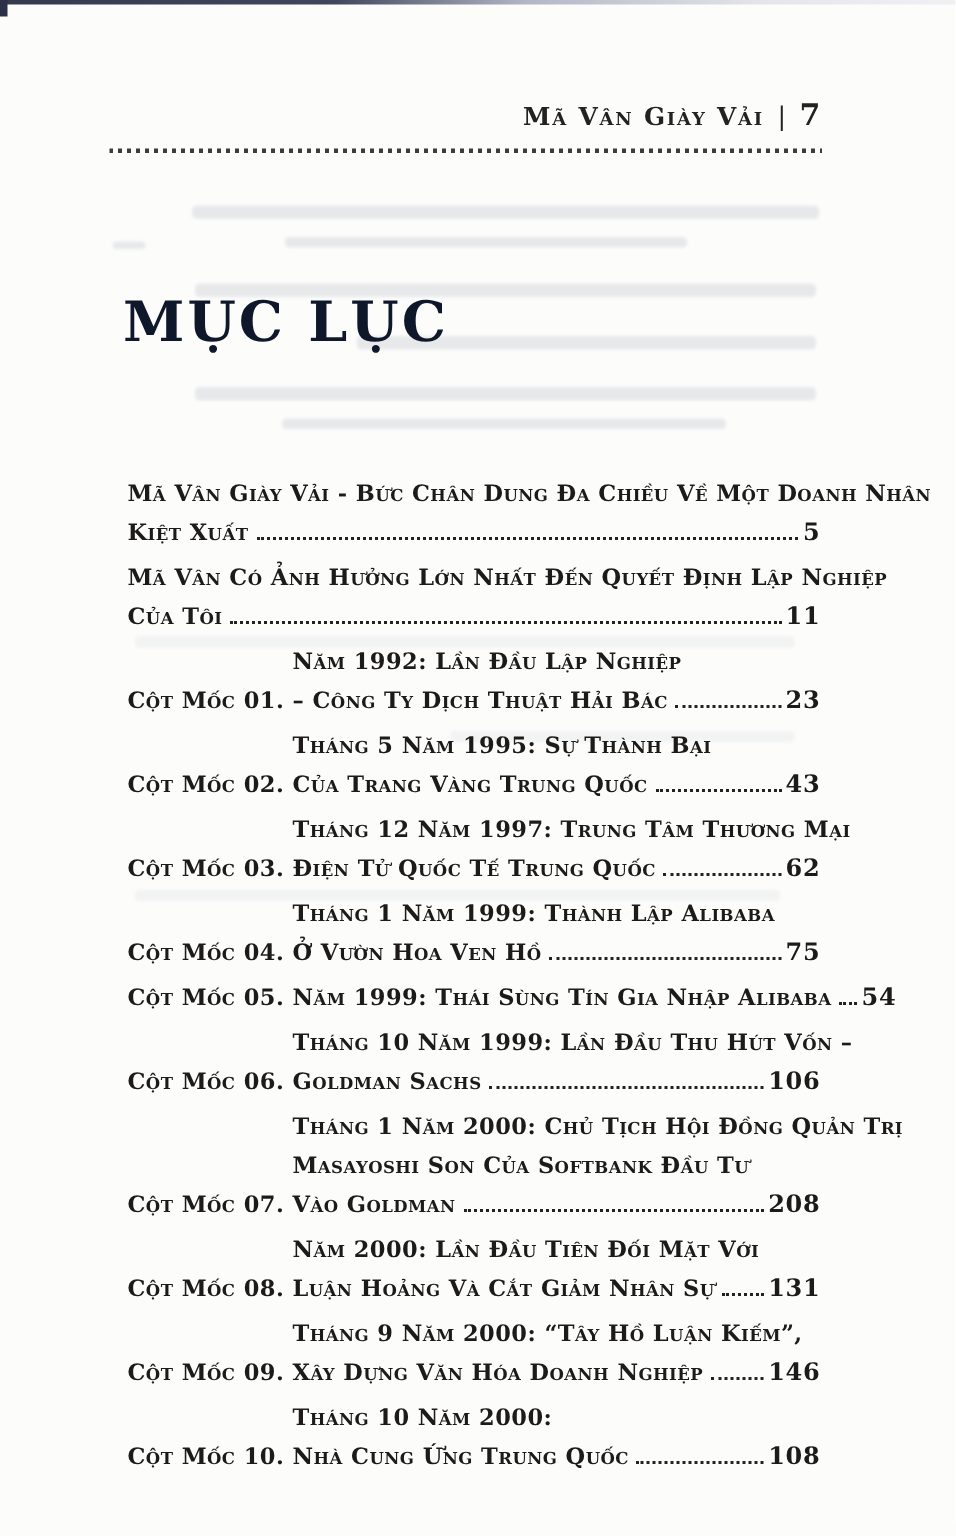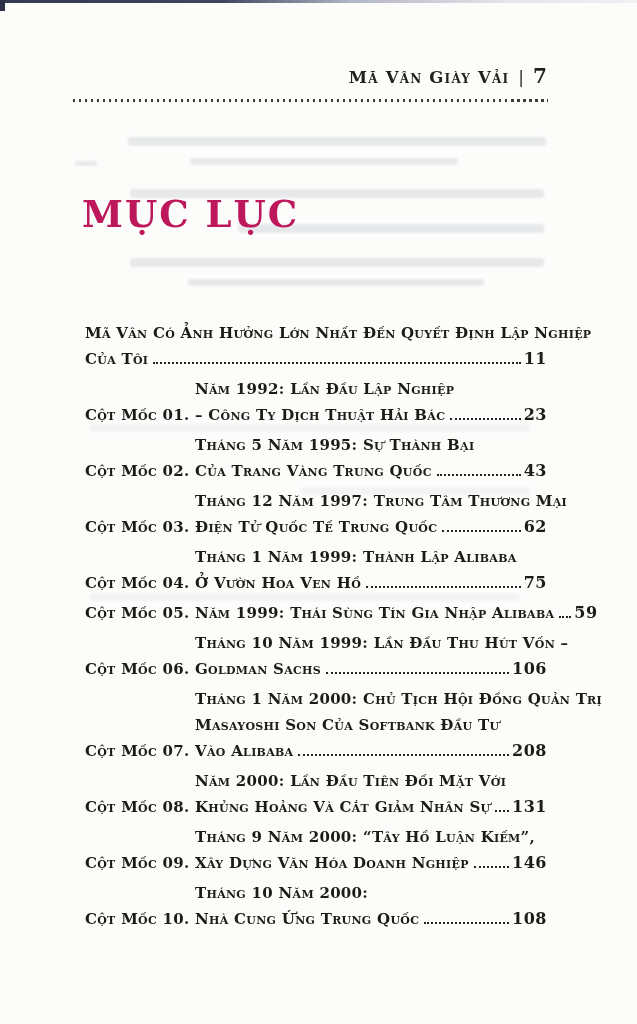--- a/index.html
+++ b/index.html
@@ -18,21 +18,21 @@
   
   .running-head{position:absolute;top:64px;right:90px;display:flex;align-items:baseline;gap:9px;
     font-variant:small-caps;font-weight:700;font-size:16.5px;letter-spacing:1.2px;color:#23221f;}
   .running-head .sep{font-weight:400;font-size:17px;letter-spacing:0;}
   .running-head .pagenum{font-variant:normal;font-size:20px;letter-spacing:0;}
 
   .rule{position:absolute;top:99px;left:73px;right:89px;height:2.5px;
     background:repeating-linear-gradient(90deg,#3d3c39 0 2.5px,transparent 2.5px 6px);}
 
   .title{position:absolute;top:192px;left:82px;margin:0;font-size:37px;font-weight:700;
-    letter-spacing:2px;color:#be185d;}
+    letter-spacing:2px;color:#0f172a;}
 
   
   .toc{position:absolute;top:316px;left:85px;right:90px;font-variant:small-caps;font-weight:700;
     font-size:15px;line-height:26px;letter-spacing:.3px;color:#1c1b18;}
   .entry{margin-bottom:4px;}
   .entry.numbered{display:flex;align-items:flex-end;}
   .entry .label{flex:0 0 110px;width:110px;}
   .entry .content{flex:1 1 auto;min-width:0;}
   .line{display:flex;align-items:baseline;}
   .txt{white-space:nowrap;}
@@ -64,20 +64,28 @@
     <span class="pagenum">7</span>
   </header>
 
   <div class="rule"></div>
 
   <h1 class="title">MỤC LỤC</h1>
 
   <div class="toc">
     <div id="intro-list">
         <div class="entry intro">
+          <div class="line">
+            <span class="txt">Mã Vân Giày Vải - Bức Chân Dung Đa Chiều Về Một Doanh Nhân</span>
+          </div>
+          <div class="line">
+            <span class="txt">Kiệt Xuất</span>
+            <span class="dots"></span>
+            <span class="pg">5</span>
+          </div>
         </div>
         <div class="entry intro">
           <div class="line">
             <span class="txt">Mã Vân Có Ảnh Hưởng Lớn Nhất Đến Quyết Định Lập Nghiệp</span>
           </div>
           <div class="line">
             <span class="txt">Của Tôi</span>
             <span class="dots"></span>
             <span class="pg">11</span>
           </div>
@@ -135,21 +143,21 @@
               <span class="pg">75</span>
             </div>
           </div>
         </div>
         <div class="entry numbered">
           <div class="label">Cột Mốc 05.</div>
           <div class="content">
             <div class="line">
               <span class="txt">Năm 1999: Thái Sùng Tín Gia Nhập Alibaba</span>
               <span class="dots"></span>
-              <span class="pg">59</span>
+              <span class="pg">54</span>
             </div>
           </div>
         </div>
         <div class="entry numbered">
           <div class="label">Cột Mốc 06.</div>
           <div class="content">
             <div class="line">
               <span class="txt">Tháng 10 Năm 1999: Lần Đầu Thu Hút Vốn –</span>
             </div>
             <div class="line">
@@ -162,34 +170,34 @@
         <div class="entry numbered">
           <div class="label">Cột Mốc 07.</div>
           <div class="content">
             <div class="line">
               <span class="txt">Tháng 1 Năm 2000: Chủ Tịch Hội Đồng Quản Trị</span>
             </div>
             <div class="line">
               <span class="txt">Masayoshi Son Của Softbank Đầu Tư</span>
             </div>
             <div class="line">
-              <span class="txt">Vào Alibaba</span>
+              <span class="txt">Vào Goldman</span>
               <span class="dots"></span>
               <span class="pg">208</span>
             </div>
           </div>
         </div>
         <div class="entry numbered">
           <div class="label">Cột Mốc 08.</div>
           <div class="content">
             <div class="line">
               <span class="txt">Năm 2000: Lần Đầu Tiên Đối Mặt Với</span>
             </div>
             <div class="line">
-              <span class="txt">Khủng Hoảng Và Cắt Giảm Nhân Sự</span>
+              <span class="txt">Luận Hoảng Và Cắt Giảm Nhân Sự</span>
               <span class="dots"></span>
               <span class="pg">131</span>
             </div>
           </div>
         </div>
         <div class="entry numbered">
           <div class="label">Cột Mốc 09.</div>
           <div class="content">
             <div class="line">
               <span class="txt">Tháng 9 Năm 2000: “Tây Hồ Luận Kiếm”,</span>

